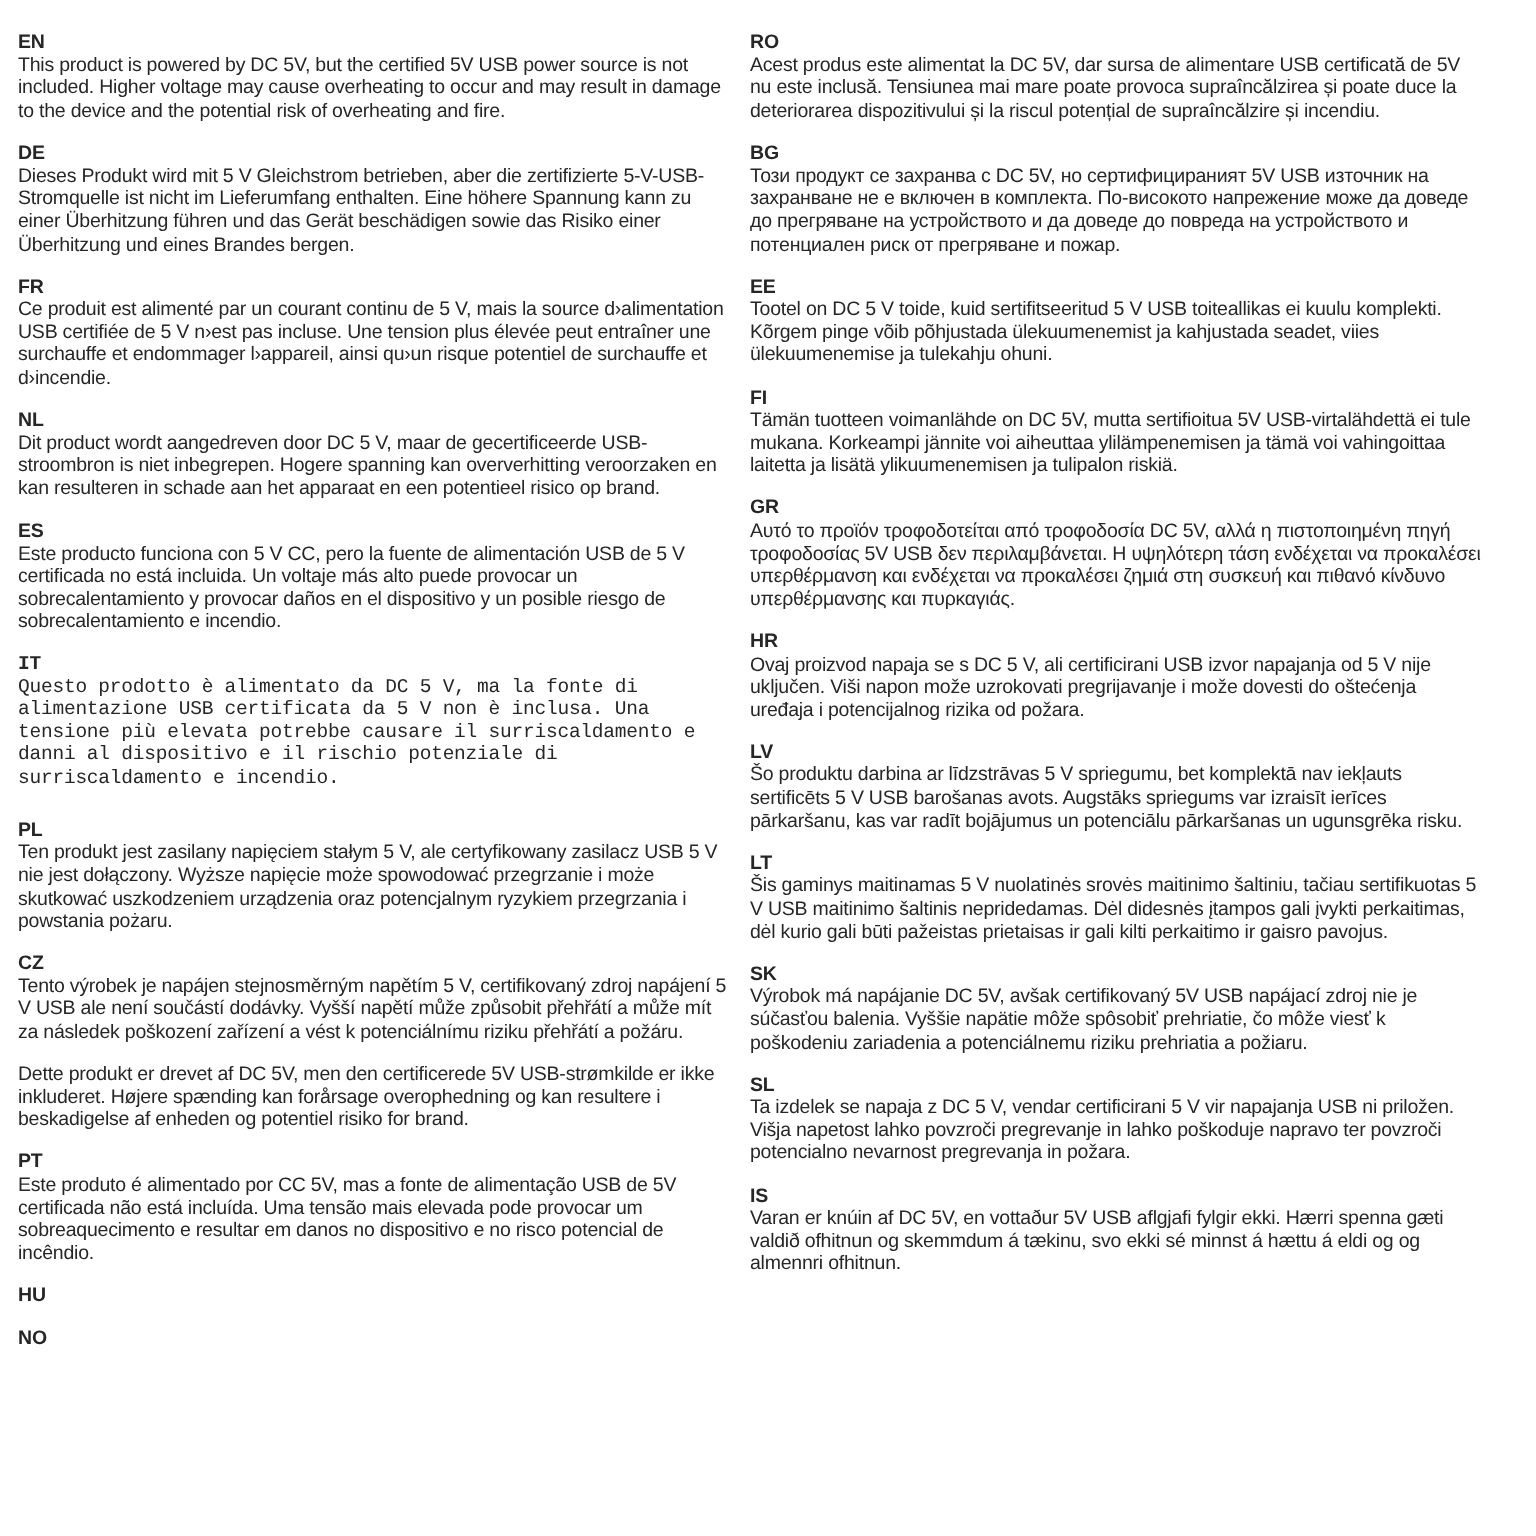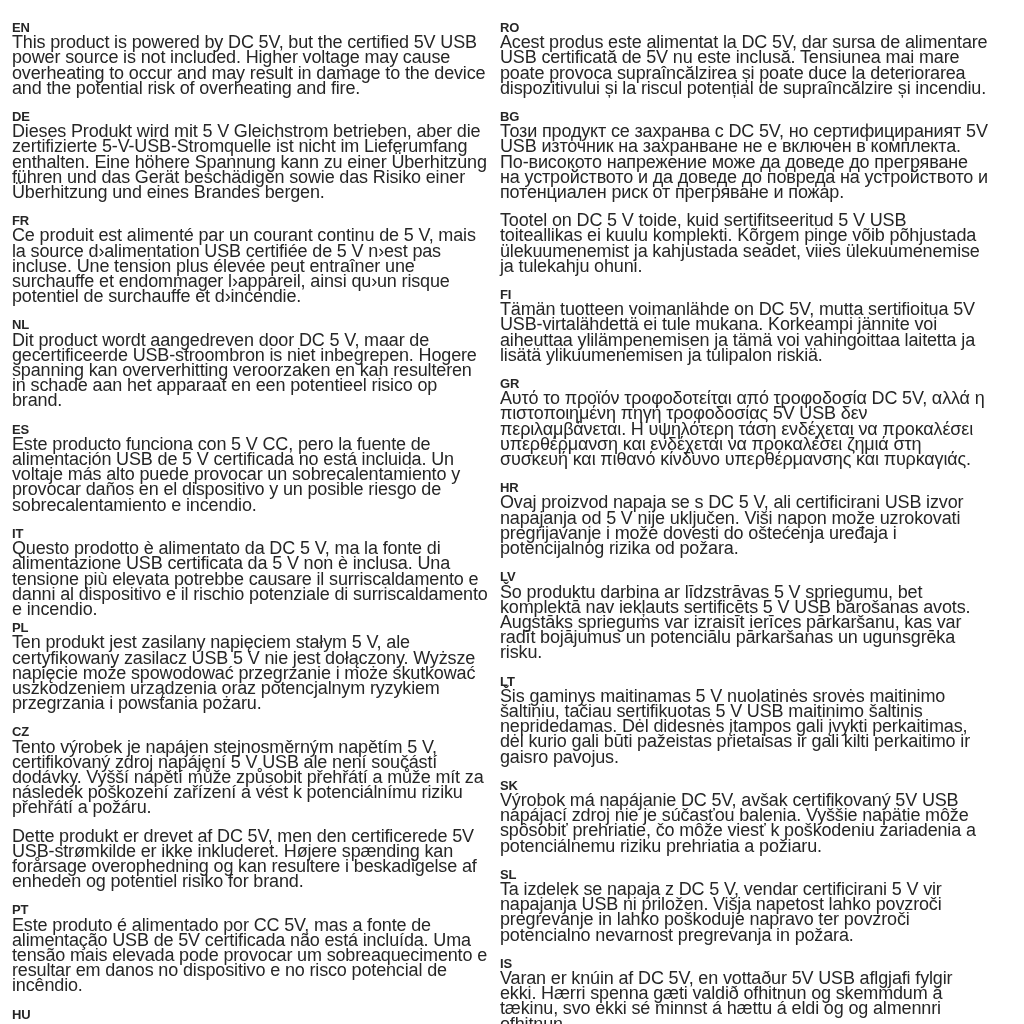--- a/index.html
+++ b/index.html
@@ -23,32 +23,33 @@
     grid-template-columns: 478px 488px;
     column-gap: 10px;
   }
   .column {
     min-width: 0;
   }
   .lang-section {
     margin: 0 0 13px 0;
   }
   .lang-section.tight {
-    margin-bottom: 3px;
+    margin-bottom: 19px;
+    font-family: Liberation Mono, monospace;
   }
   .lang-code {
     margin: 0;
     font-size: 13px;
     line-height: 15.2px;
     font-weight: bold;
     letter-spacing: -0.1px;
   }
   .lang-text {
     margin: 0;
-    font-size: 18px;
+    font-size: 13px;
     line-height: 15.2px;
     letter-spacing: -0.15px;
   }
 </style>
 </head>
 <body>
 
 <div class="page">
   <div class="column" id="left-column">
       <section class="lang-section">
@@ -100,20 +101,21 @@
   <div class="column" id="right-column">
       <section class="lang-section">
         <h2 class="lang-code">RO</h2>
         <p class="lang-text">Acest produs este alimentat la DC 5V, dar sursa de alimentare USB certificată de 5V nu este inclusă. Tensiunea mai mare poate provoca supraîncălzirea și poate duce la deteriorarea dispozitivului și la riscul potențial de supraîncălzire și incendiu.</p>
       </section>
       <section class="lang-section">
         <h2 class="lang-code">BG</h2>
         <p class="lang-text">Този продукт се захранва с DC 5V, но сертифицираният 5V USB източник на захранване не е включен в комплекта. По-високото напрежение може да доведе до прегряване на устройството и да доведе до повреда на устройството и потенциален риск от прегряване и пожар.</p>
       </section>
       <section class="lang-section">
+        <h2 class="lang-code">EE</h2>
         <p class="lang-text">Tootel on DC 5 V toide, kuid sertifitseeritud 5 V USB toiteallikas ei kuulu komplekti. Kõrgem pinge võib põhjustada ülekuumenemist ja kahjustada seadet, viies ülekuumenemise ja tulekahju ohuni.</p>
       </section>
       <section class="lang-section">
         <h2 class="lang-code">FI</h2>
         <p class="lang-text">Tämän tuotteen voimanlähde on DC 5V, mutta sertifioitua 5V USB-virtalähdettä ei tule mukana. Korkeampi jännite voi aiheuttaa ylilämpenemisen ja tämä voi vahingoittaa laitetta ja lisätä ylikuumenemisen ja tulipalon riskiä.</p>
       </section>
       <section class="lang-section">
         <h2 class="lang-code">GR</h2>
         <p class="lang-text">Αυτό το προϊόν τροφοδοτείται από τροφοδοσία DC 5V, αλλά η πιστοποιημένη πηγή τροφοδοσίας 5V USB δεν περιλαμβάνεται. Η υψηλότερη τάση ενδέχεται να προκαλέσει υπερθέρμανση και ενδέχεται να προκαλέσει ζημιά στη συσκευή και πιθανό κίνδυνο υπερθέρμανσης και πυρκαγιάς.</p>
       </section>

